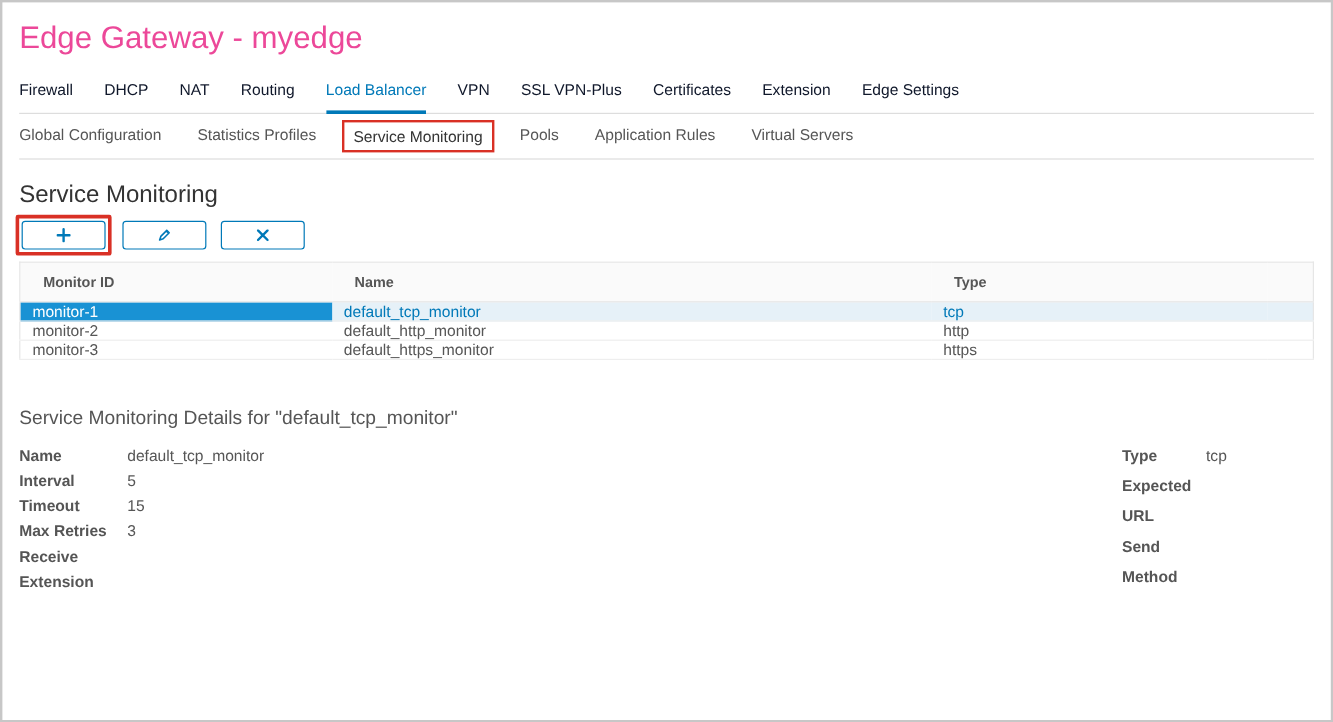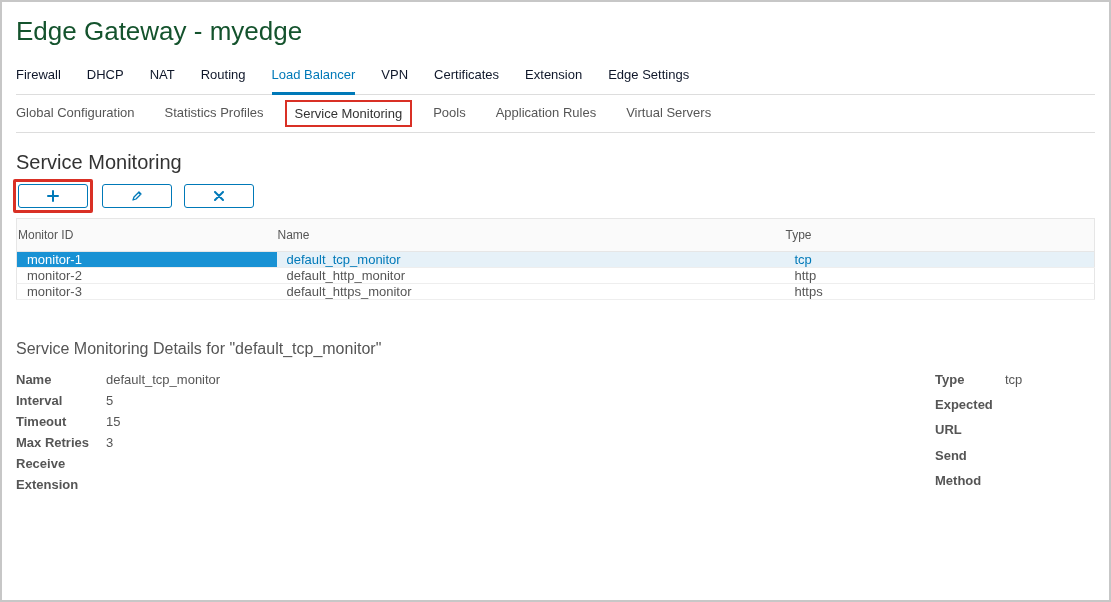--- a/index.html
+++ b/index.html
@@ -14,21 +14,21 @@
     width: 1111px;
     height: 602px;
     background: #fff;
     border: 2px solid #c7c7c7;
     padding: 10px 14px;
     position: relative;
   }
   .page-title {
     font-size: 26px;
     font-weight: 300;
-    color: #14532d;
+    color: #ec4899;
     margin: 4px 0 14px 0;
   }
   .tabs-row {
     display: flex;
     gap: 26px;
     border-bottom: 1px solid #ddd;
     padding-bottom: 0;
   }
   .tab {
     padding: 6px 0 10px 0;
@@ -93,23 +93,23 @@
     margin: -3px;
     border-radius: 2px;
   }
   .data-table {
     width: 100%;
     border-collapse: collapse;
     border: 1px solid #e6e6e6;
   }
   .data-table th {
     text-align: left;
-    font-weight: 400;
+    font-weight: 700;
     background: #fafafa;
-    padding: 9px 1px;
+    padding: 9px 19px;
     border-bottom: 1px solid #e6e6e6;
     color: #565656;
     font-size: 12px;
   }
   .data-table td {
     padding: 0 10px;
     border-bottom: 1px solid #eee;
     color: #565656;
   }
   .data-table tr.row-selected td:first-child {
@@ -158,20 +158,21 @@
 
   <div class="page-title">Edge Gateway - myedge</div>
 
   <div class="tabs-row">
     <div class="tab">Firewall</div>
     <div class="tab">DHCP</div>
     <div class="tab">NAT</div>
     <div class="tab">Routing</div>
     <div class="tab active">Load Balancer</div>
     <div class="tab">VPN</div>
+    <div class="tab">SSL VPN-Plus</div>
     <div class="tab">Certificates</div>
     <div class="tab">Extension</div>
     <div class="tab">Edge Settings</div>
   </div>
 
   <div class="subtabs-row">
     <div class="subtab">Global Configuration</div>
     <div class="subtab">Statistics Profiles</div>
     <div class="highlight-box-subtab">
       <div class="subtab active">Service Monitoring</div>

